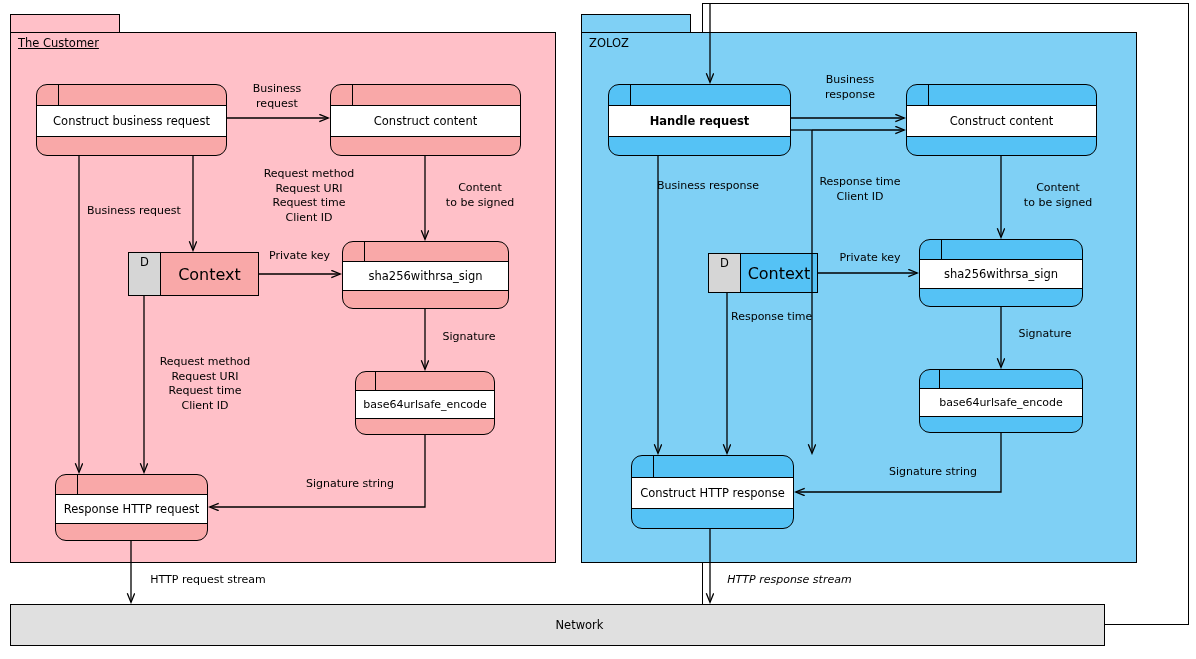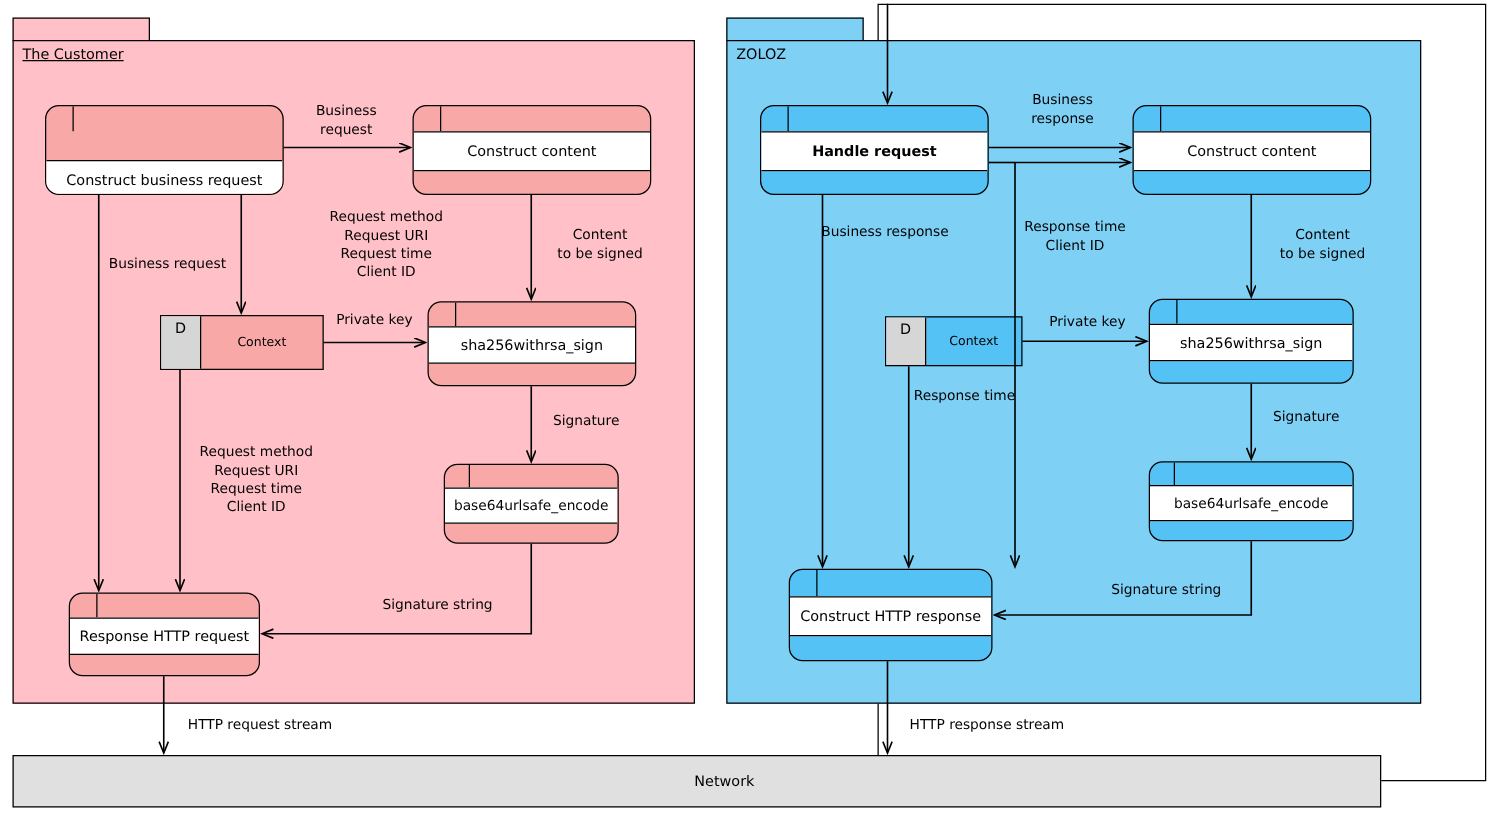--- a/index.html
+++ b/index.html
@@ -91,21 +91,21 @@
     justify-content: center;
     padding-top: 2px;
     font-size: 11.5px;
     color: #000;
   }
   .ds .ds-name {
     flex: 1;
     display: flex;
     align-items: center;
     justify-content: center;
-    font-size: 10px;
+    font-size: 16px;
     color: #000;
     white-space: nowrap;
     text-align: right;
   }
 
   
   .netbar {
     position: absolute;
     border: 1.4px solid #000;
     background: #e0e0e0;
@@ -153,21 +153,21 @@
   <div class="abs pkg-tab" style="left:10px; top:14px; width:110px; height:19px; background:#ffc0c8;"></div>
   <div class="abs pkg-body" style="left:10px; top:32px; width:546px; height:531px; background:#ffc0c8;"></div>
   <div class="pkg-title" style="left:18px; top:36px;text-decoration:underline;">The Customer</div>
 
   <div class="abs pkg-tab" style="left:581px; top:14px; width:110px; height:19px; background:#7fd0f5;"></div>
   <div class="abs pkg-body" style="left:581px; top:32px; width:556px; height:531px; background:#7fd0f5;"></div>
   <div class="pkg-title" style="left:589px; top:36px;">ZOLOZ</div>
 
   <div class="node" style="left:36px; top:84px; width:191px; height:72px; background:#f9a8a8;">
     <div class="tick" style="left:21px; height:20px;"></div>
-    <div class="band" style="top:20px; height:32px;margin-top:23px;">Construct business request</div>
+    <div class="band" style="top:20px; height:32px;">Construct business request</div>
   </div>
 
   <div class="node" style="left:330px; top:84px; width:191px; height:72px; background:#f9a8a8;">
     <div class="tick" style="left:21px; height:20px;"></div>
     <div class="band" style="top:20px; height:32px;">Construct content</div>
   </div>
 
   <div class="node" style="left:342px; top:241px; width:167px; height:68px; background:#f9a8a8;">
     <div class="tick" style="left:21px; height:19px;"></div>
     <div class="band" style="top:19px; height:30px;">sha256withrsa_sign</div>
@@ -310,15 +310,15 @@
 to be signed</div>
 
   <div class="elabel" style="left:820px; top:251px; width:100px;">Private key</div>
 
   <div class="elabel left" style="left:731px; top:310px; width:120px;">Response time</div>
 
   <div class="elabel" style="left:1005px; top:327px; width:80px;">Signature</div>
 
   <div class="elabel" style="left:878px; top:465px; width:110px;">Signature string</div>
 
-  <div class="elabel" style="left:722px; top:573px; width:135px;">HTTP response stream</div>
+  <div class="elabel" style="left:722px; top:573px; width:135px;font-style:italic;">HTTP response stream</div>
 
 </div>
 
 </body></html>

